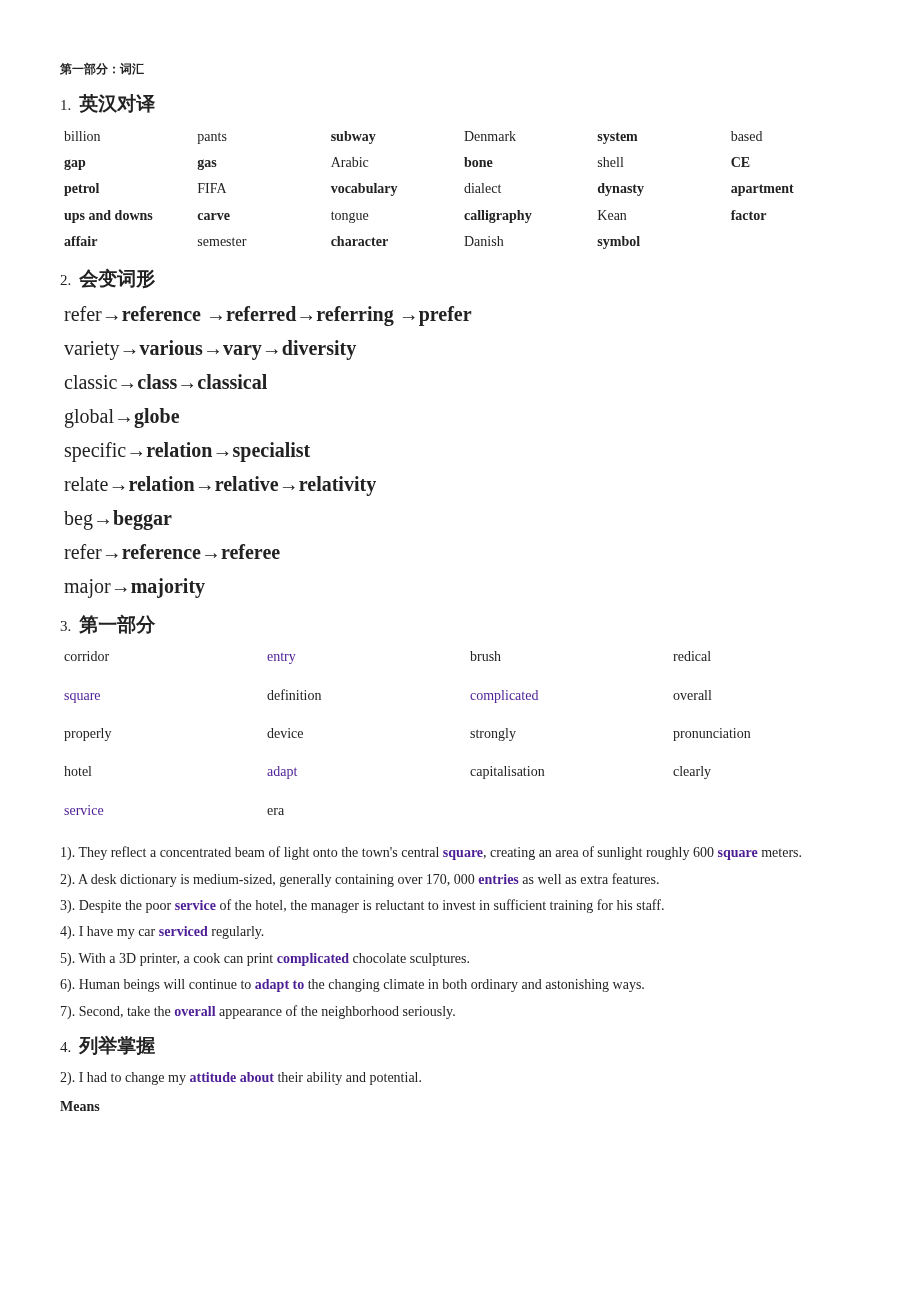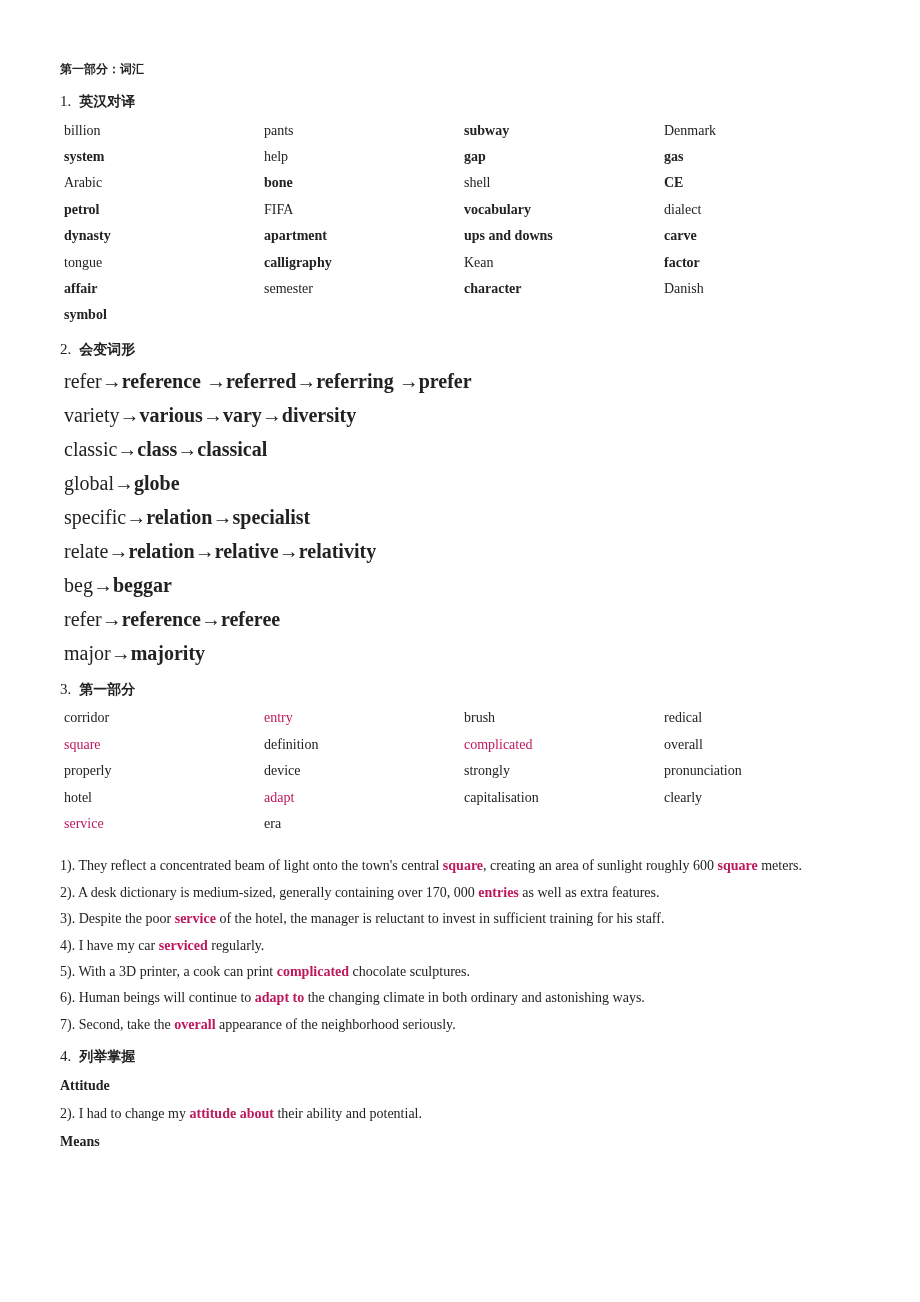--- a/index.html
+++ b/index.html
@@ -6,40 +6,40 @@
     body {
       background: #fff;
       font-family: "Times New Roman", Times, serif;
       font-size: 15px;
       color: #222;
       padding: 60px 60px 60px 60px;
       line-height: 1.6;
     }
     .vocab-grid {
       display: grid;
-      grid-template-columns: 1fr 1fr 1fr 1fr;
+      grid-template-columns: 1fr 1fr 1fr 1fr 1fr 1fr;
       gap: 0px 0px;
       margin-bottom: 4px;
     }
     .vocab-grid .cell {
       padding: 2px 4px;
       font-size: 14px;
     }
     .bold { font-weight: bold; }
-    .red { color: #be185d; }
+    .red { color: #4c1d95; }
     .word-forms {
       margin-bottom: 2px;
       font-size: 20px;
       padding-left: 4px;
     }
     .arrow { color: #222; font-weight: bold; }
     .vocab-grid3 {
       display: grid;
       grid-template-columns: 1fr 1fr 1fr 1fr;
-      gap: 0px;
+      gap: 12px;
       margin-bottom: 18px;
     }
     .vocab-grid3 .cell {
       padding: 2px 4px;
       font-size: 14px;
     }
     .sentences {
       margin-top: 6px;
       font-size: 14px;
     }
@@ -52,41 +52,41 @@
     .attitude-title { font-weight: bold; font-size: 14px; margin-top: 6px; margin-bottom: 2px; }
     .page-title { font-size: 12px; font-weight: bold; margin-bottom: 10px; margin-top: 0; }
     .numbered-section {
       display: flex;
       align-items: baseline;
       gap: 8px;
       margin-top: 8px;
       margin-bottom: 4px;
     }
     .numbered-section .num { font-size: 15px; }
-    .numbered-section .label { font-size: 14px; font-weight: bold; }
+    .numbered-section .label { font-size: 19px; font-weight: bold; }
   </style>
 </head>
 <body>
 
 <div class="page-title">第一部分：词汇</div>
 
 <div class="numbered-section">
   <span class="num">1.</span>
   <span class="label">英汉对译</span>
 </div>
 
 <div class="vocab-grid">
 
   <div class="cell">billion</div>
   <div class="cell">pants</div>
   <div class="cell bold">subway</div>
   <div class="cell">Denmark</div>
   <div class="cell bold">system</div>
 
-  <div class="cell">help</div>
+  <div class="cell">based</div>
   <div class="cell bold">gap</div>
   <div class="cell bold">gas</div>
   <div class="cell">Arabic</div>
   <div class="cell bold">bone</div>
 
   <div class="cell">shell</div>
   <div class="cell bold">CE</div>
   <div class="cell bold">petrol</div>
   <div class="cell">FIFA</div>
   <div class="cell bold">vocabulary</div>
@@ -207,21 +207,20 @@
     <span>Second, take the </span><span class="bold red">overall</span><span> appearance of the neighborhood seriously.</span>
   </div>
 </div>
 
 <div class="numbered-section section4">
   <span class="num">4.</span>
   <span class="label">列举掌握</span>
 </div>
 
 <div>
-  <div class="attitude-title">Attitude</div>
   <div class="sentences">
     <div class="sentence">
       <span>2). </span>
       <span>I had to change my </span><span class="bold red">attitude about</span><span> their ability and potential.</span>
     </div>
   </div>
   <div class="attitude-title">Means</div>
 </div>
 
 </body></html>

